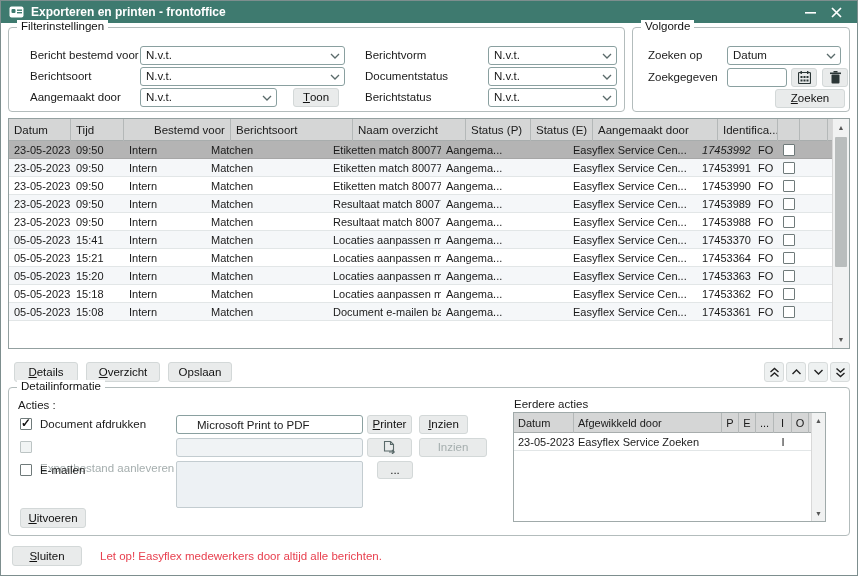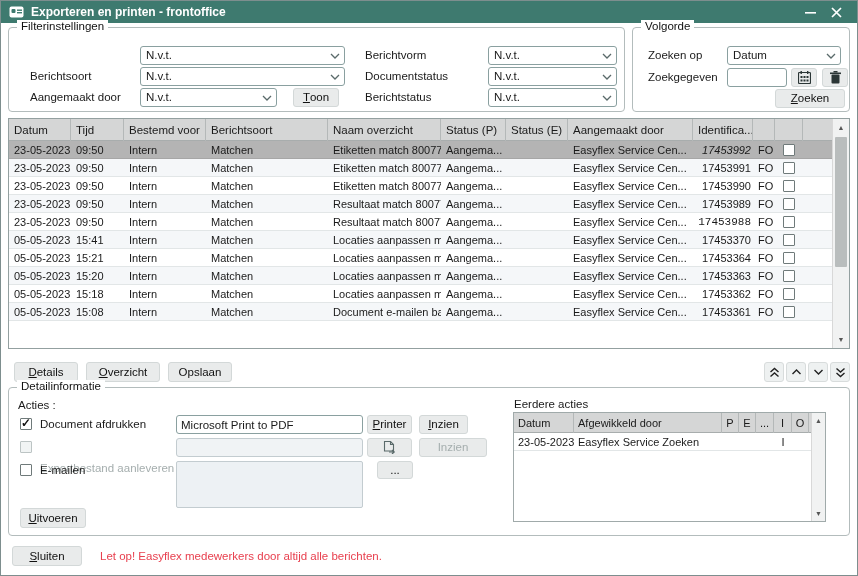--- a/index.html
+++ b/index.html
@@ -16,21 +16,21 @@
 
   
   .fieldset { position:absolute; border:1px solid #b3bcbc; border-radius:4px; background:#fff; }
   .legend { position:absolute; top:-8px; left:8px; background:#fff; padding:0 4px; font-size:11.5px; color:#111; }
 
   .lbl { position:absolute; height:19px; line-height:19px; white-space:nowrap; }
   .combo { position:absolute; height:19px; border:1px solid #8aa0a0; border-radius:3px; background:#fff;
            display:flex; align-items:center; padding:0 4px 0 5px; cursor:default; }
   .combo .val { flex:1; line-height:17px; white-space:nowrap; overflow:hidden; }
   .tinput { position:absolute; height:19px; border:1px solid #8aa0a0; border-radius:3px; background:#fff;
-            padding:0 4px; font:inherit; color:#1a1a1a; }
+            padding:0 20px; font:inherit; color:#1a1a1a; }
   .btn { position:absolute; height:19px; background:#e9ebeb; border:1px solid #d3d8d8; border-radius:3px;
          font:inherit; color:#111; text-align:center; line-height:17px; cursor:pointer;
          display:flex; align-items:center; justify-content:center; }
   .btn.disabled { color:#a5aeae; cursor:default; }
   u { text-decoration:underline; }
 
   
   .maintable { position:absolute; left:8px; top:118px; width:842px; height:231px;
                border:1px solid #93a0a0; background:#fff; overflow:hidden; }
   .thead { display:flex; height:22px; background:#d5d6d6; border-bottom:1px solid #a8adad; }
@@ -102,20 +102,21 @@
     <span class="tb-btn">
       <svg width="11" height="11" viewBox="0 0 11 11">
           <path d="M1 1 L10 10 M10 1 L1 10" stroke="#fff" stroke-width="1.7"></path>
         </svg>
     </span>
   </div>
 
   <div class="fieldset" style="left:8px; top:27px; width:617px; height:85px;">
     <span class="legend">Filterinstellingen</span>
   </div>
+  <span class="lbl" style="left:30px; top:46px;">Bericht bestemd voor</span>
   <span class="lbl" style="left:30px; top:67px;">Berichtsoort</span>
   <span class="lbl" style="left:30px; top:88px;">Aangemaakt door</span>
 
   <div class="combo" style="left:140px; top:46px; width:205px;">
     <span class="val">N.v.t.</span>
     <svg width="10" height="6" viewBox="0 0 10 6">
         <path d="M1 1 L5 5 L9 1" fill="none" stroke="#5a6a6a" stroke-width="1.3"></path>
       </svg>
   </div>
   <div class="combo" style="left:140px; top:67px; width:205px;">
@@ -186,21 +187,21 @@
         <rect x="0" y="1.5" width="11" height="1.6" fill="#2a3535"></rect>
         <rect x="3.5" y="0" width="4" height="1.5" fill="#2a3535"></rect>
       </svg>
   </button>
   <button class="btn" style="left:775px; top:89px; width:70px;"><u>Z</u>oeken</button>
 
   <div class="maintable">
     <div class="thead" id="main-head">
         <span class="hcell" style="width: 62px;">Datum</span>
         <span class="hcell" style="width: 53px;">Tijd</span>
-        <span class="hcell" style="width: 82px;">Bestemd voor</span>
+        <span class="hcell" style="width: 82px; margin-left: 25px;">Bestemd voor</span>
         <span class="hcell" style="width: 122px;">Berichtsoort</span>
         <span class="hcell" style="width: 113px;">Naam overzicht</span>
         <span class="hcell" style="width: 65px;">Status (P)</span>
         <span class="hcell" style="width: 62px;">Status (E)</span>
         <span class="hcell" style="width: 125px;">Aangemaakt door</span>
         <span class="hcell" style="width: 60px;">Identifica...</span>
         <span class="hcell" style="width: 22px;"></span>
         <span class="hcell" style="width: 28px;"></span>
         <span class="hcell hfill"></span>
       </div>
@@ -267,21 +268,21 @@
         </div>
         <div class="trow">
           <span class="tcell" style="width: 62px;">23-05-2023</span>
           <span class="tcell" style="width: 53px;">09:50</span>
           <span class="tcell" style="width: 82px;">Intern</span>
           <span class="tcell" style="width: 122px;">Matchen</span>
           <span class="tcell" style="width: 113px;">Resultaat match 80077...</span>
           <span class="tcell" style="width: 65px;">Aangema...</span>
           <span class="tcell" style="width: 62px;"></span>
           <span class="tcell" style="width: 125px;">Easyflex Service Cen...</span>
-          <span class="tcell r" style="width: 60px; font-family: Liberation Mono, monospace;">17453988</span>
+          <span class="tcell r" style="width: 60px;">17453988</span>
           <span class="tcell" style="width: 22px;">FO</span>
           <span class="cbcell">
             <span class="cb"></span>
           </span>
         </div>
         <div class="trow alt">
           <span class="tcell" style="width: 62px;">05-05-2023</span>
           <span class="tcell" style="width: 53px;">15:41</span>
           <span class="tcell" style="width: 82px;">Intern</span>
           <span class="tcell" style="width: 122px;">Matchen</span>

